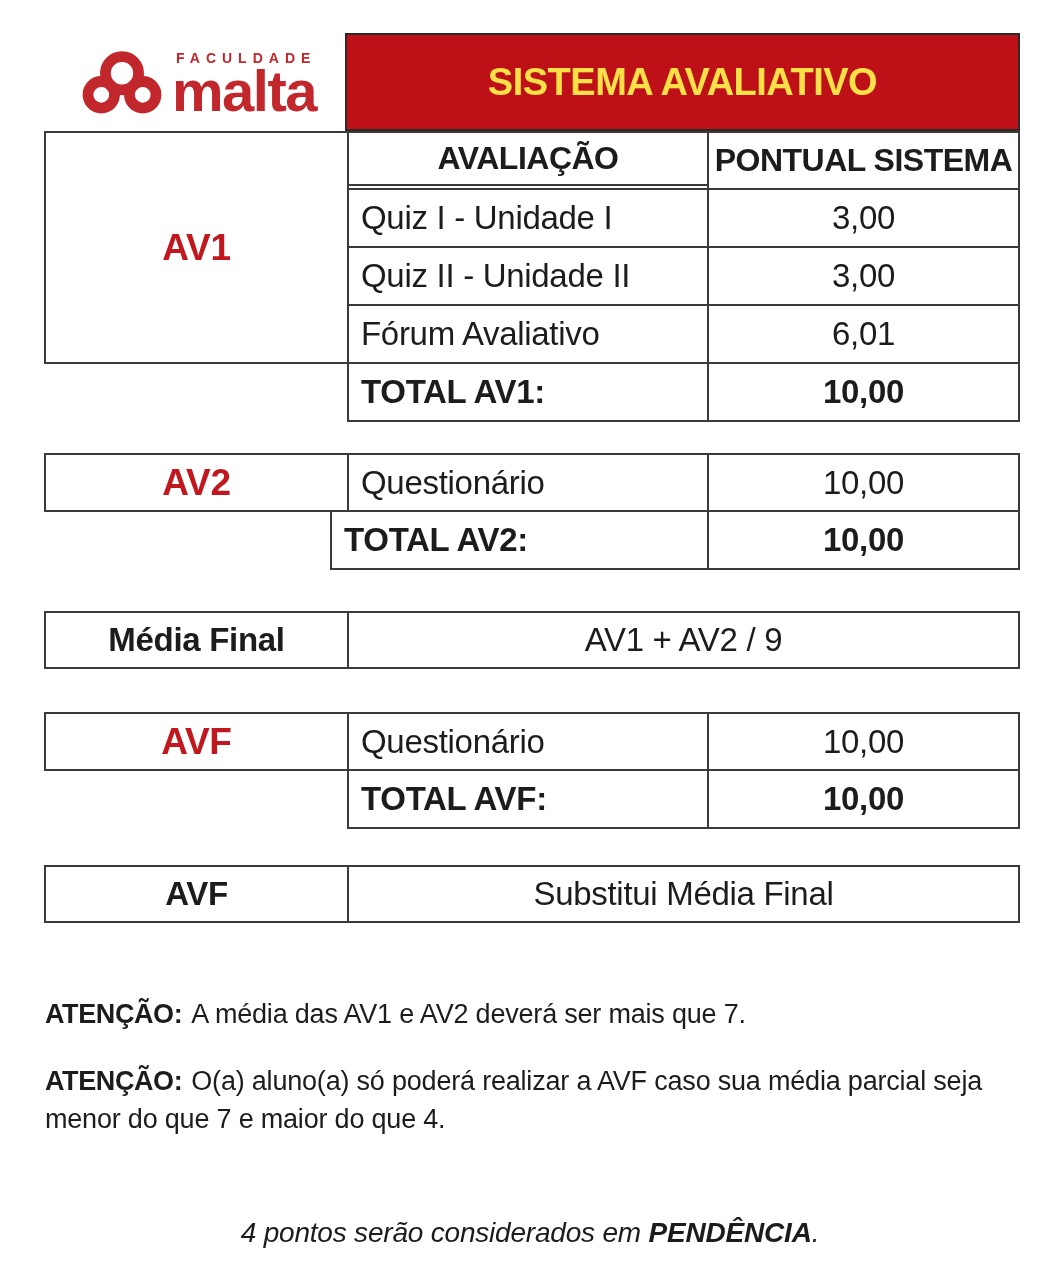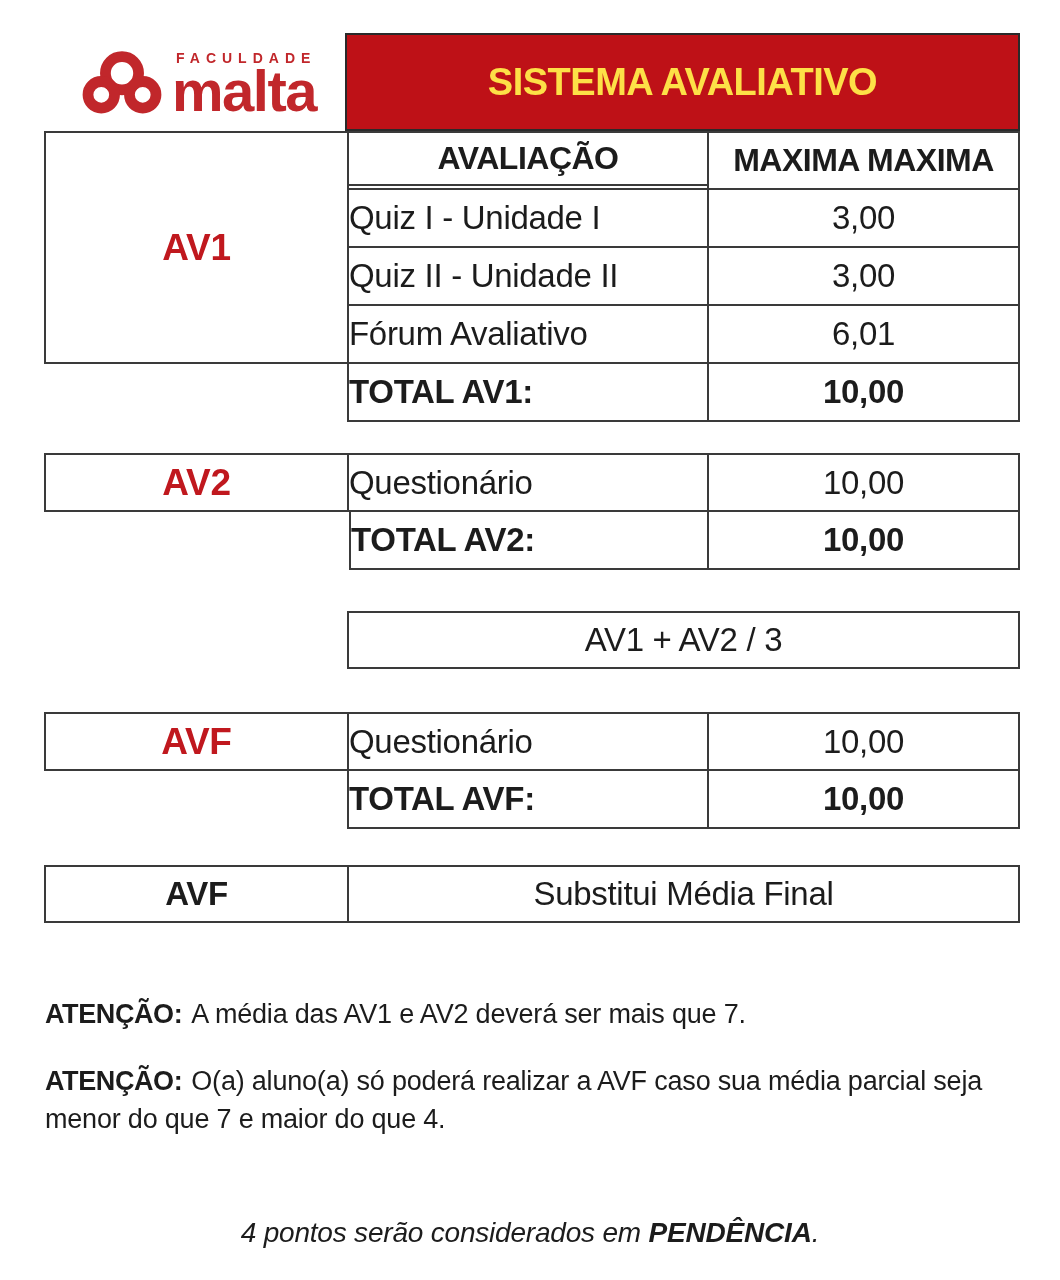--- a/index.html
+++ b/index.html
@@ -15,21 +15,21 @@
 
   
   .banner{position:absolute;left:345px;top:33px;width:675px;height:98px;background:#be1117;
           border:2px solid #2a2a2a;box-sizing:border-box;display:flex;align-items:center;justify-content:center;}
   .banner span{color:#fde047;font-weight:bold;font-size:38px;letter-spacing:-0.5px;}
 
   
   .tbl{position:absolute;}
   .cell{position:absolute;box-sizing:border-box;border:2px solid #3a3a3a;background:#fff;
         display:flex;align-items:center;font-size:33px;letter-spacing:-0.3px;}
-  .lbl{padding-left:0;justify-content:flex-start;}
+  .lbl{padding-left:12px;justify-content:flex-start;}
   .val{justify-content:center;}
   .ctr{justify-content:center;}
   .bold{font-weight:bold;}
   .hdr{font-weight:bold;font-size:32px;justify-content:center;letter-spacing:-0.5px;}
   .group{justify-content:center;font-weight:bold;font-size:37px;color:#c0181e;}
   .nob{border:none;background:transparent;}
   .sub{color:#c0181e;font-size:24px;font-weight:normal;letter-spacing:0;}
 
   
   .note{position:absolute;left:45px;font-size:27px;line-height:1.4;letter-spacing:-0.2px;}
@@ -57,45 +57,46 @@
     </div>
   </div>
 
   <div class="banner">
     <span>SISTEMA AVALIATIVO</span>
   </div>
 
   <div class="tbl" style="left:44px;top:131px;width:976px;height:291px;">
     <div class="cell group" style="left:0;top:0;width:305px;height:233px;">AV1</div>
     <div class="cell hdr" style="left:303px;top:0;width:362px;height:55px;">AVALIAÇÃO</div>
-    <div class="cell hdr" style="left:663px;top:0;width:313px;height:59px;">MAXIMA MAXIMA</div>
+    <div class="cell hdr" style="left:663px;top:0;width:313px;height:59px;">PONTUAL SISTEMA</div>
 
     <div class="cell lbl" style="left:303px;top:57px;width:362px;height:60px;">Quiz I - Unidade I</div>
     <div class="cell val" style="left:663px;top:57px;width:313px;height:60px;">3,00</div>
 
     <div class="cell lbl" style="left:303px;top:115px;width:418px;height:60px;">Quiz II - Unidade II</div>
     <div class="cell val" style="left:663px;top:115px;width:313px;height:60px;">3,00</div>
 
     <div class="cell lbl" style="left:303px;top:173px;width:362px;height:60px;">Fórum Avaliativo</div>
     <div class="cell val" style="left:663px;top:173px;width:313px;height:60px;">6,01</div>
 
     <div class="cell lbl bold" style="left:303px;top:231px;width:362px;height:60px;">TOTAL AV1:</div>
     <div class="cell val bold" style="left:663px;top:231px;width:313px;height:60px;">10,00</div>
   </div>
 
   <div class="tbl" style="left:44px;top:453px;width:976px;height:117px;">
     <div class="cell group" style="left:0;top:0;width:305px;height:59px;">AV2</div>
     <div class="cell lbl" style="left:303px;top:0;width:362px;height:59px;">Questionário</div>
     <div class="cell val" style="left:663px;top:0;width:313px;height:59px;">10,00</div>
-    <div class="cell lbl bold" style="left:305px;top:57px;width:428px;height:60px;">TOTAL AV2:</div>
+    <div class="cell lbl bold" style="left:286px;top:57px;width:428px;height:60px;">TOTAL AV2:</div>
     <div class="cell val bold" style="left:663px;top:57px;width:313px;height:60px;">10,00</div>
   </div>
 
   <div class="tbl" style="left:44px;top:611px;width:976px;height:58px;">
-    <div class="cell ctr" style="left:303px;top:0;width:673px;height:58px;">AV1 + AV2 / 3</div>
+    <div class="cell ctr bold" style="left:0;top:0;width:305px;height:58px;">Média Final</div>
+    <div class="cell ctr" style="left:303px;top:0;width:673px;height:58px;">AV1 + AV2 / 9</div>
   </div>
 
   <div class="tbl" style="left:44px;top:712px;width:976px;height:117px;">
     <div class="cell group" style="left:0;top:0;width:305px;height:59px;">AVF</div>
     <div class="cell lbl" style="left:303px;top:0;width:362px;height:59px;">Questionário</div>
     <div class="cell val" style="left:663px;top:0;width:313px;height:59px;">10,00</div>
     <div class="cell lbl bold" style="left:303px;top:57px;width:362px;height:60px;">TOTAL AVF:</div>
     <div class="cell val bold" style="left:663px;top:57px;width:313px;height:60px;">10,00</div>
   </div>
 

